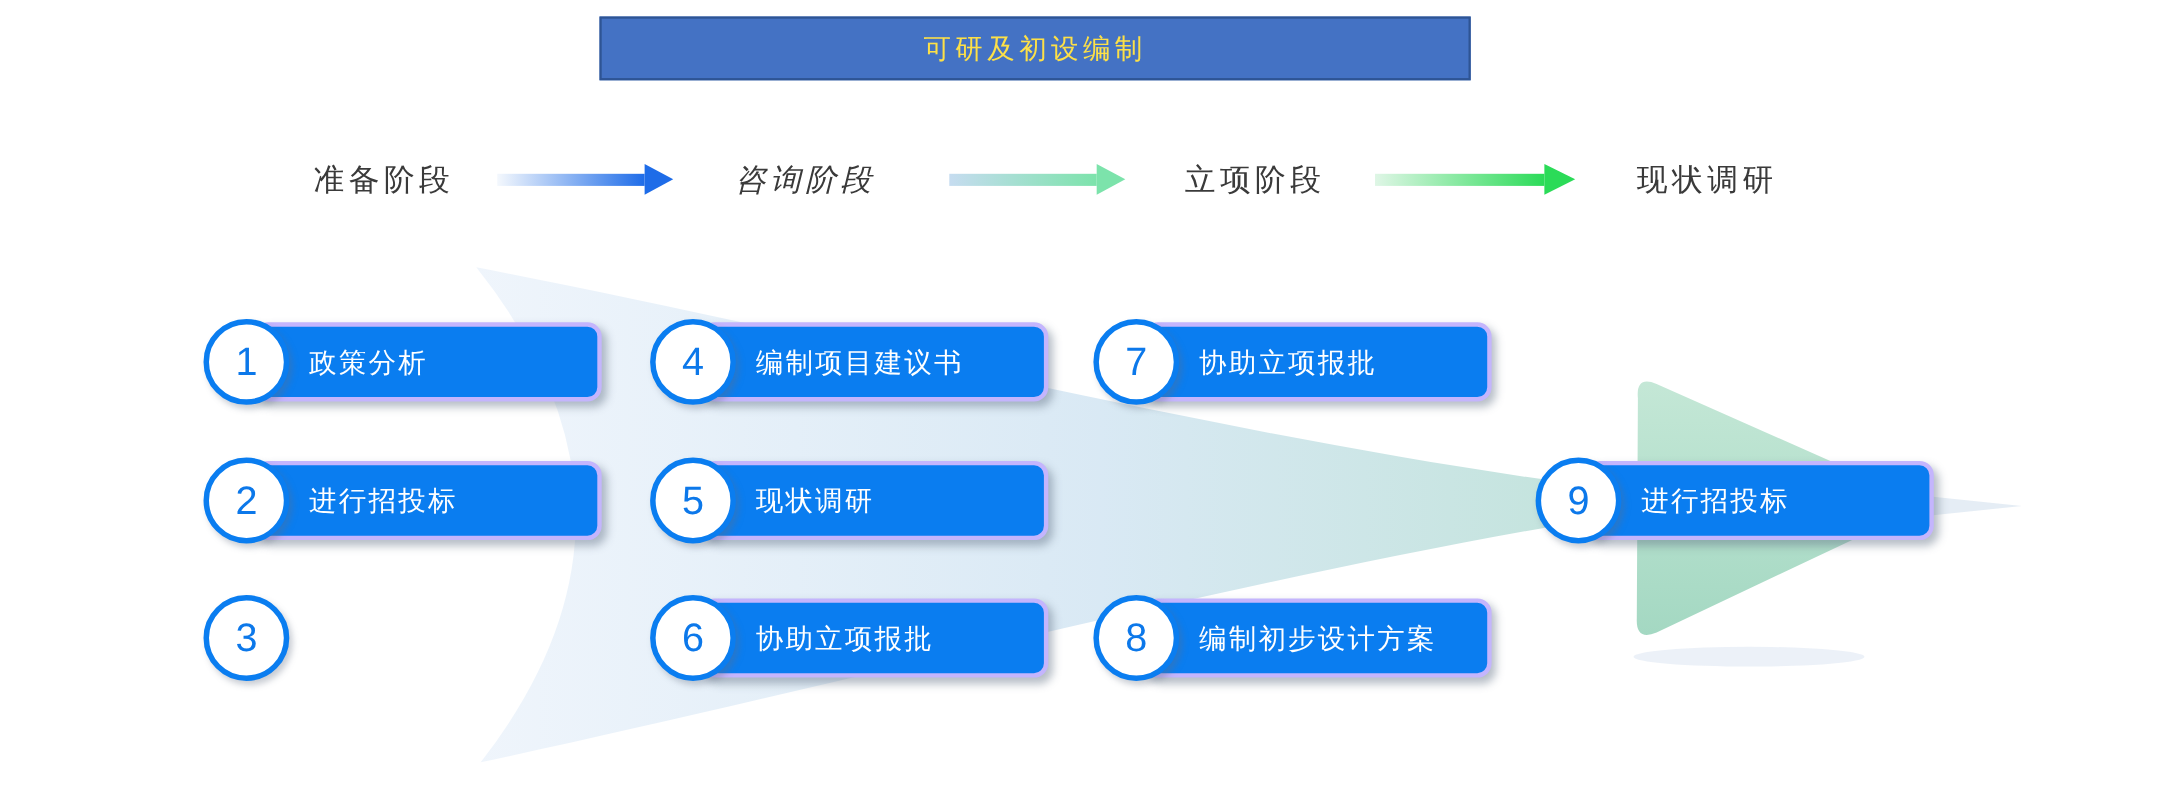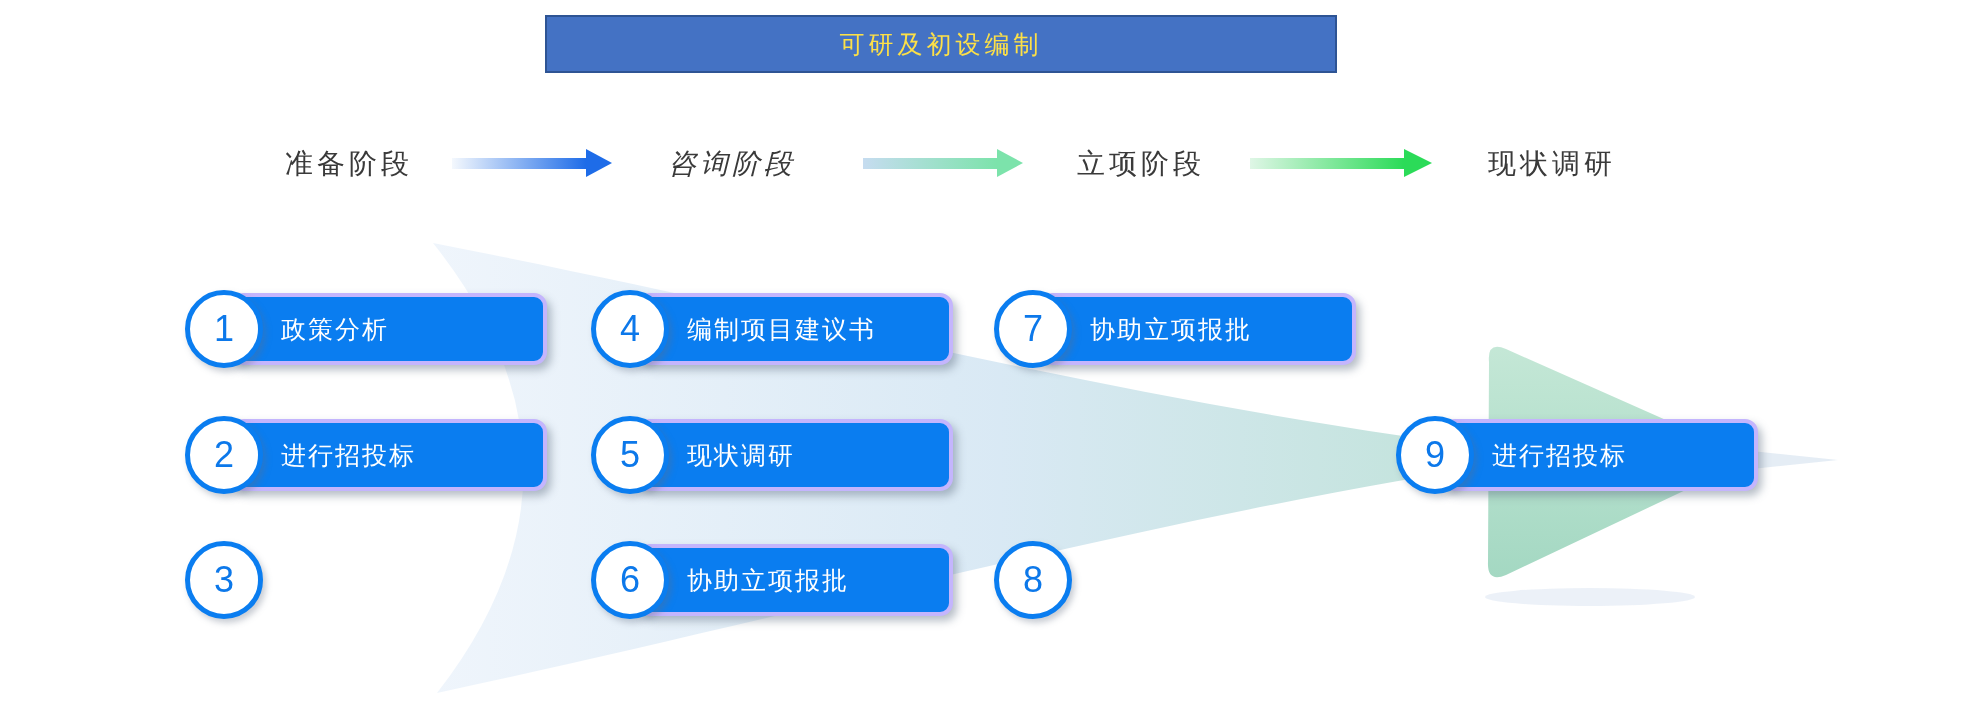--- a/index.html
+++ b/index.html
@@ -153,20 +153,23 @@
 
   <div class="item" style="left:994px;top:290px;">
     <div class="pill">
       <span class="pill-label">协助立项报批</span>
     </div>
     <div class="num">
       <span>7</span>
     </div>
   </div>
   <div class="item" style="left:994px;top:541px;">
+    <div class="pill">
+      <span class="pill-label">编制初步设计方案</span>
+    </div>
     <div class="num">
       <span>8</span>
     </div>
   </div>
 
   <div class="item" style="left:1396px;top:416px;">
     <div class="pill">
       <span class="pill-label">进行招投标</span>
     </div>
     <div class="num">

